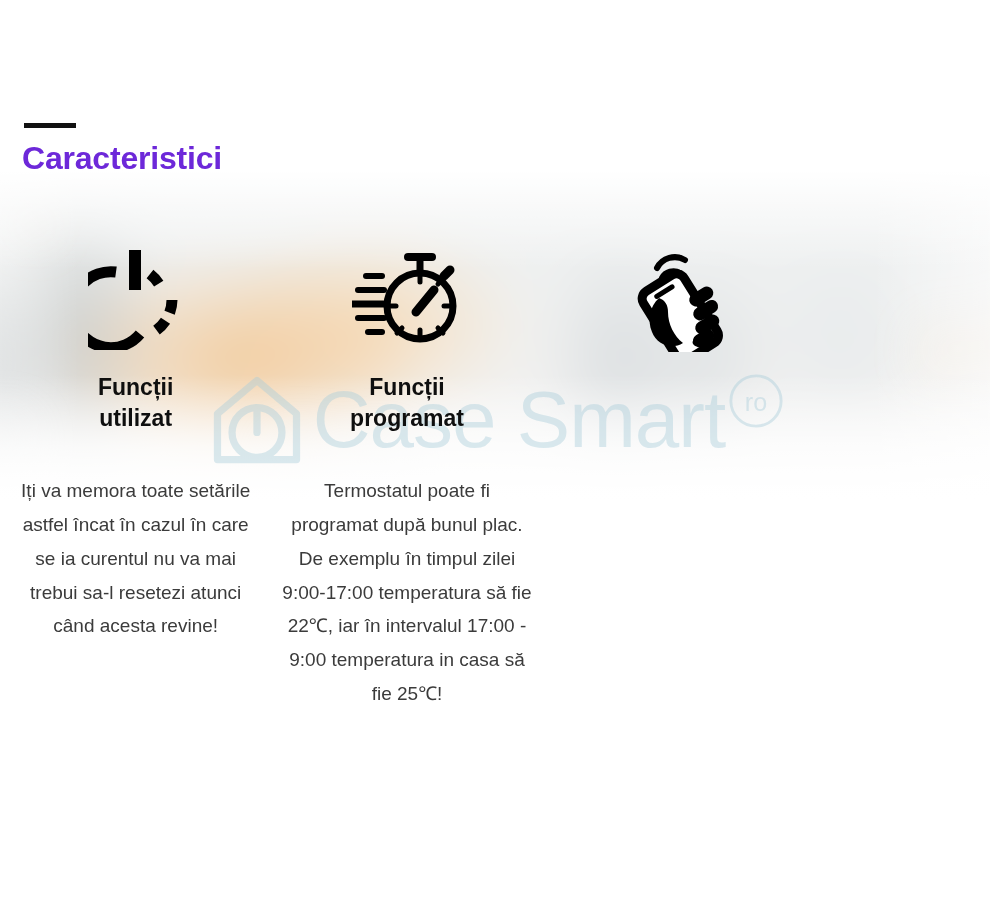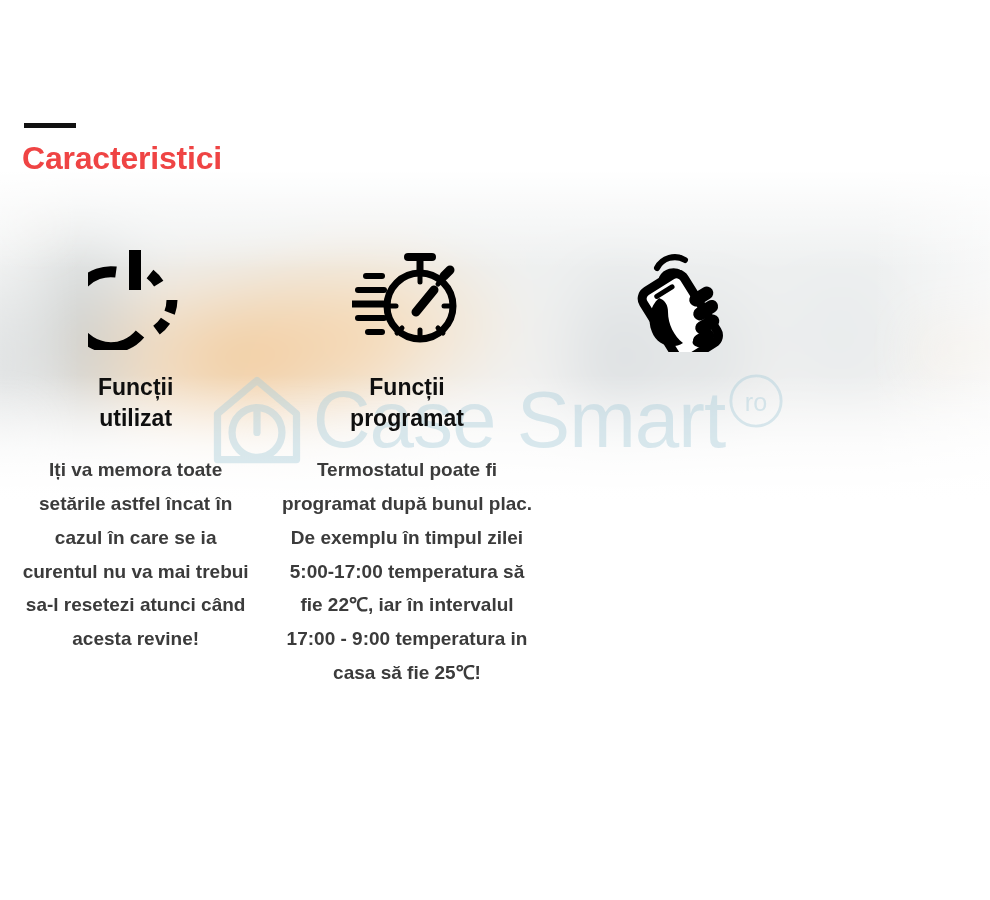--- a/index.html
+++ b/index.html
@@ -102,21 +102,21 @@
     position: absolute;
     left: 24px; top: 123px;
     width: 52px; height: 5px;
     background: #111111;
   }
   .page-title {
     position: absolute;
     left: 22px; top: 140px;
     font-size: 32px;
     font-weight: 700;
-    color: #ef4444;
+    color: #6d28d9;
     letter-spacing: -0.2px;
   }
 
   
   .columns {
     position: absolute;
     left: 0; top: 236px;
     width: 814px;
     display: flex;
   }
@@ -135,24 +135,24 @@
   }
   .feature-title {
     font-size: 23px;
     font-weight: 700;
     color: #0f0f0f;
     line-height: 1.35;
     margin-top: 12px;
   }
   .feature-body {
     font-size: 19px;
-    font-weight: 700;
+    font-weight: 400;
     color: #3b3b3b;
     line-height: 1.78;
-    margin-top: 19px;
+    margin-top: 40px;
     padding: 0 14px;
   }
   .col-1 .feature-body { padding: 0 16px; }
   .col-2 .feature-body { padding: 0 10px; }
   .col-3 .feature-body { padding: 0 6px; }
   .brand-accent { color: #cbd117; }
 </style>
 </head>
 <body>
 
@@ -230,21 +230,21 @@
               <line x1="86" y1="82" x2="91" y2="87"></line>
               <line x1="50" y1="82" x2="45" y2="87"></line>
             </g>
           </g>
         </svg>
       </div>
       <div class="feature-title">
         <div>Funcții</div>
         <div>programat</div>
       </div>
-      <p class="feature-body">Termostatul poate fi programat după bunul plac. De exemplu în timpul zilei 5:00-17:00 temperatura să fie 22℃, iar în intervalul 17:00 - 9:00 temperatura in casa să fie 25℃!</p>
+      <p class="feature-body">Termostatul poate fi programat după bunul plac. De exemplu în timpul zilei 9:00-17:00 temperatura să fie 22℃, iar în intervalul 17:00 - 9:00 temperatura in casa să fie 25℃!</p>
     </div>
 
     <div class="col col-3">
       <div class="icon-wrap">
         <svg width="104" height="108" viewBox="0 0 104 108">
           <g fill="none" stroke="#000000" stroke-linecap="round">
             <path d="M31 24 A20 20 0 0 1 59 16" stroke-width="6"></path>
             <path d="M36 34 A13 13 0 0 1 54 29" stroke-width="6"></path>
             <path d="M41 43 A6 6 0 0 1 49 41" stroke-width="6"></path>
           </g>

